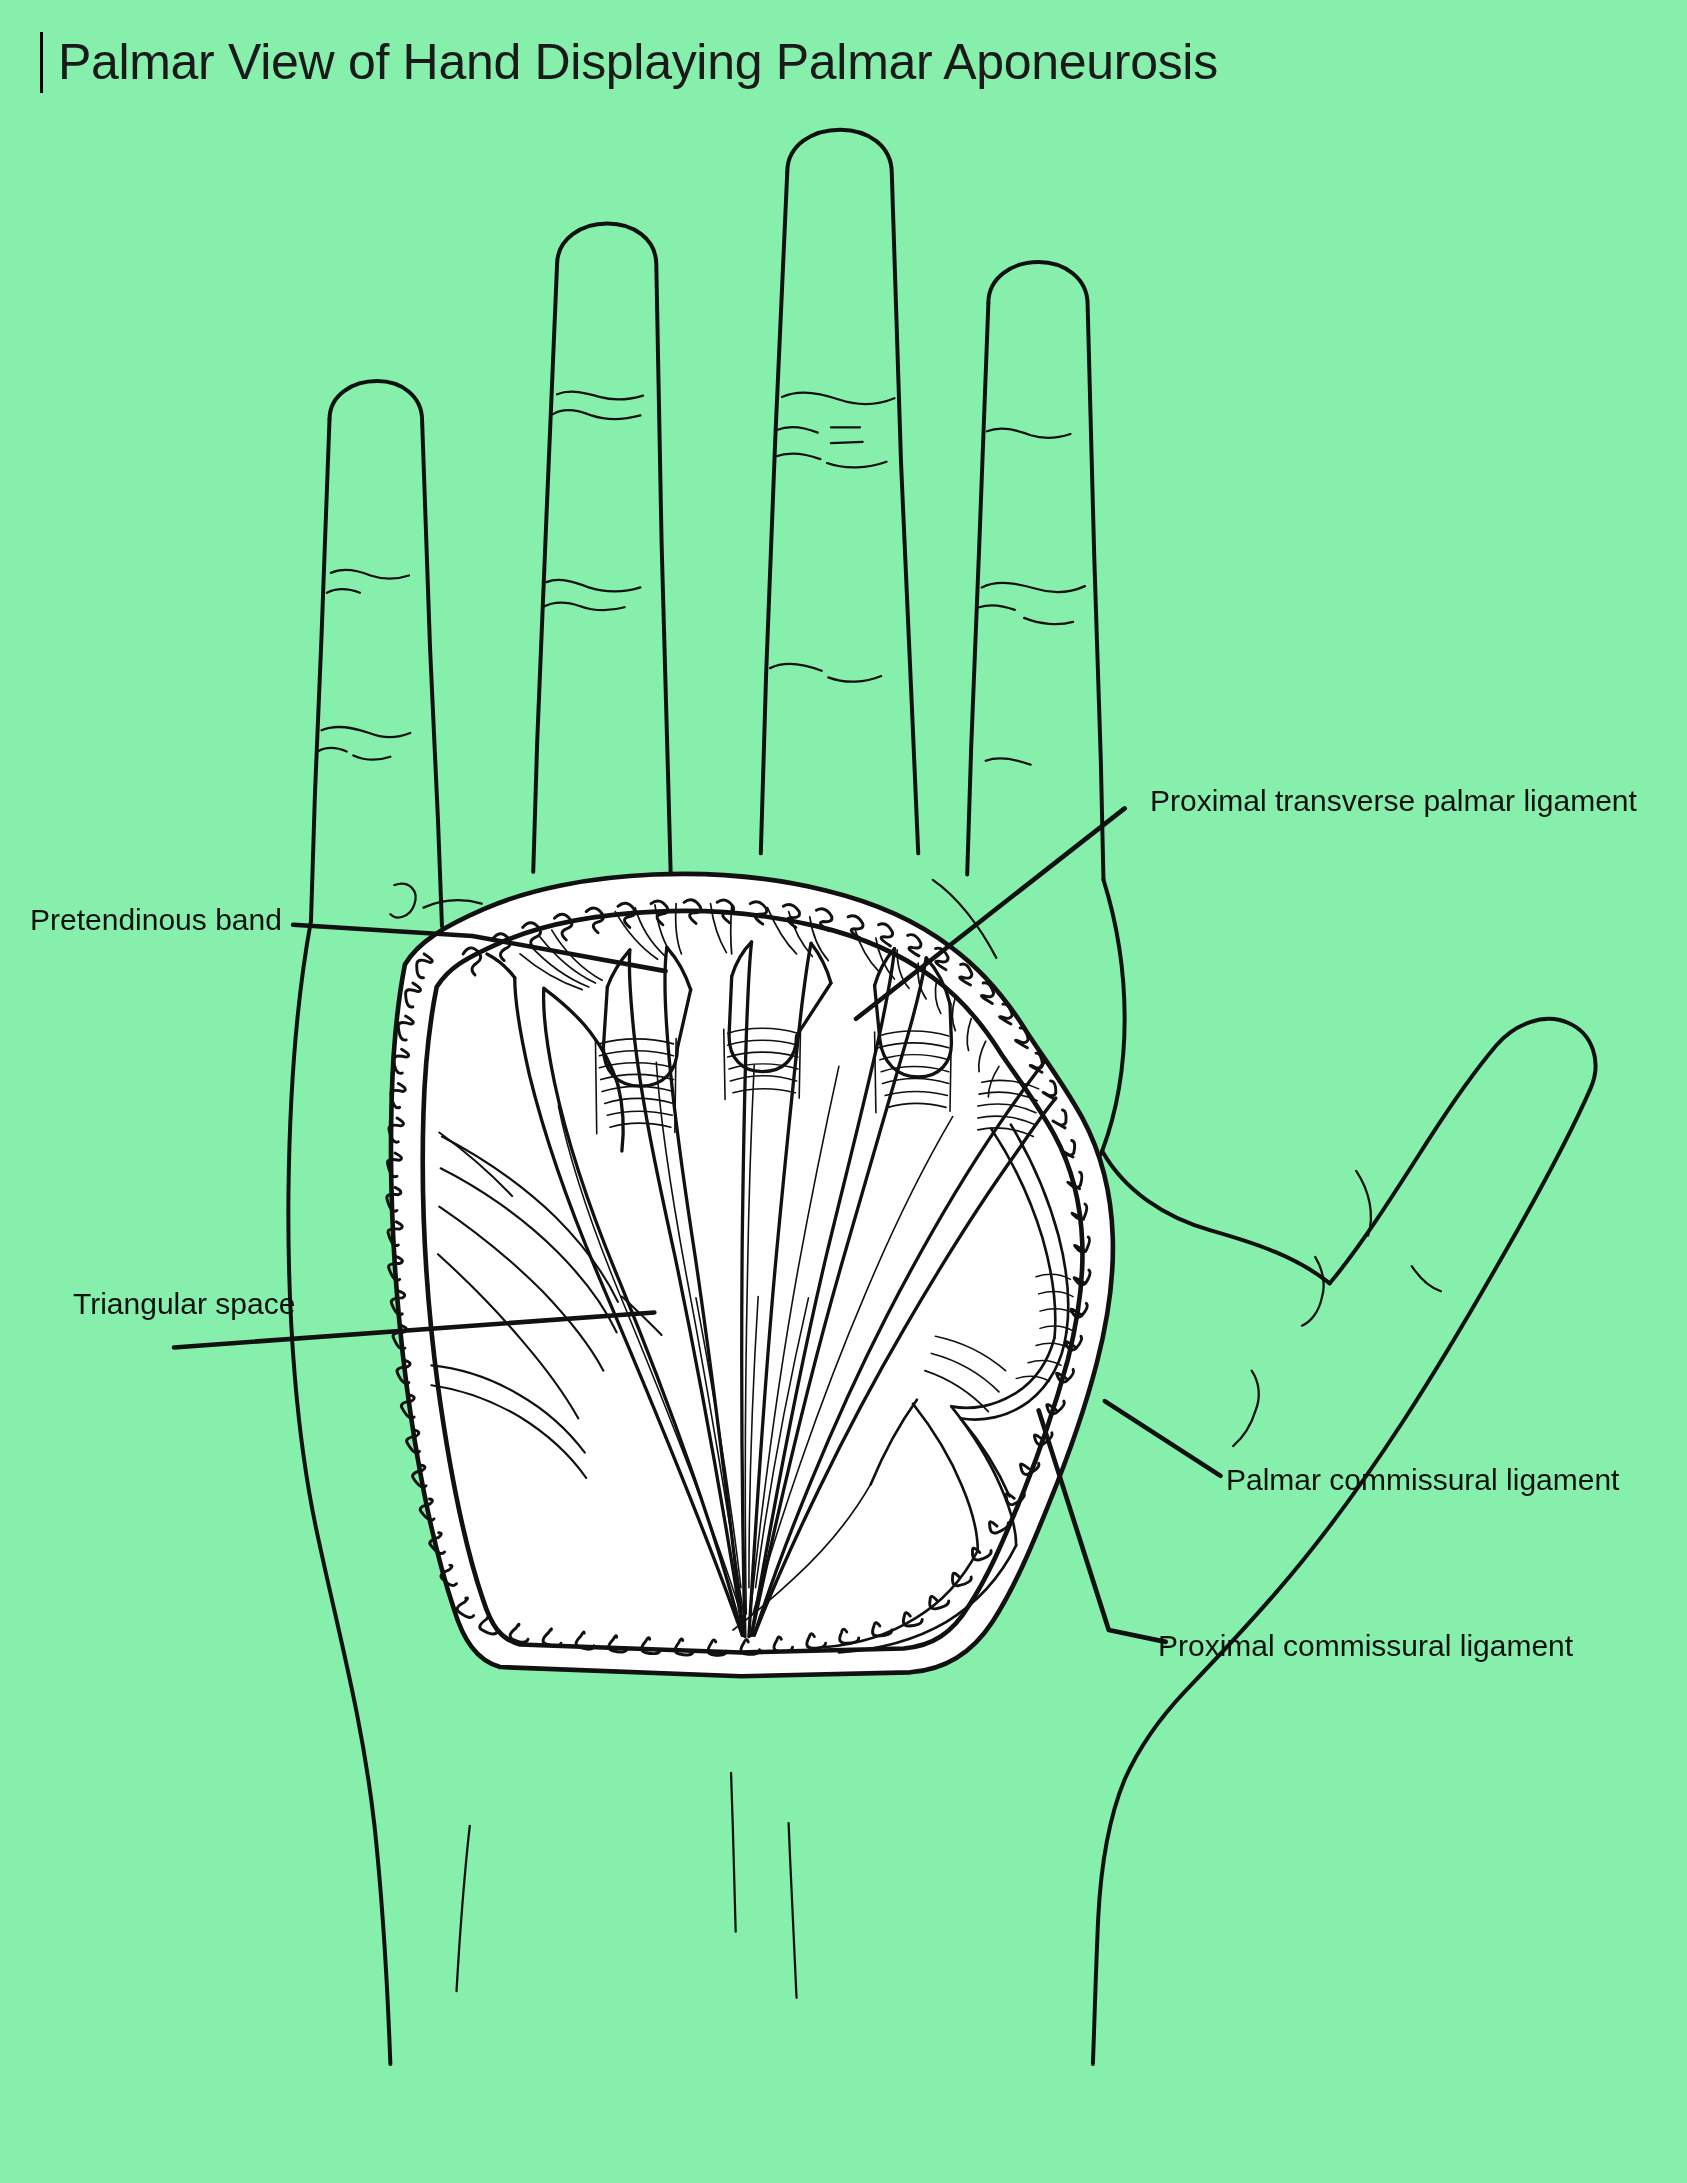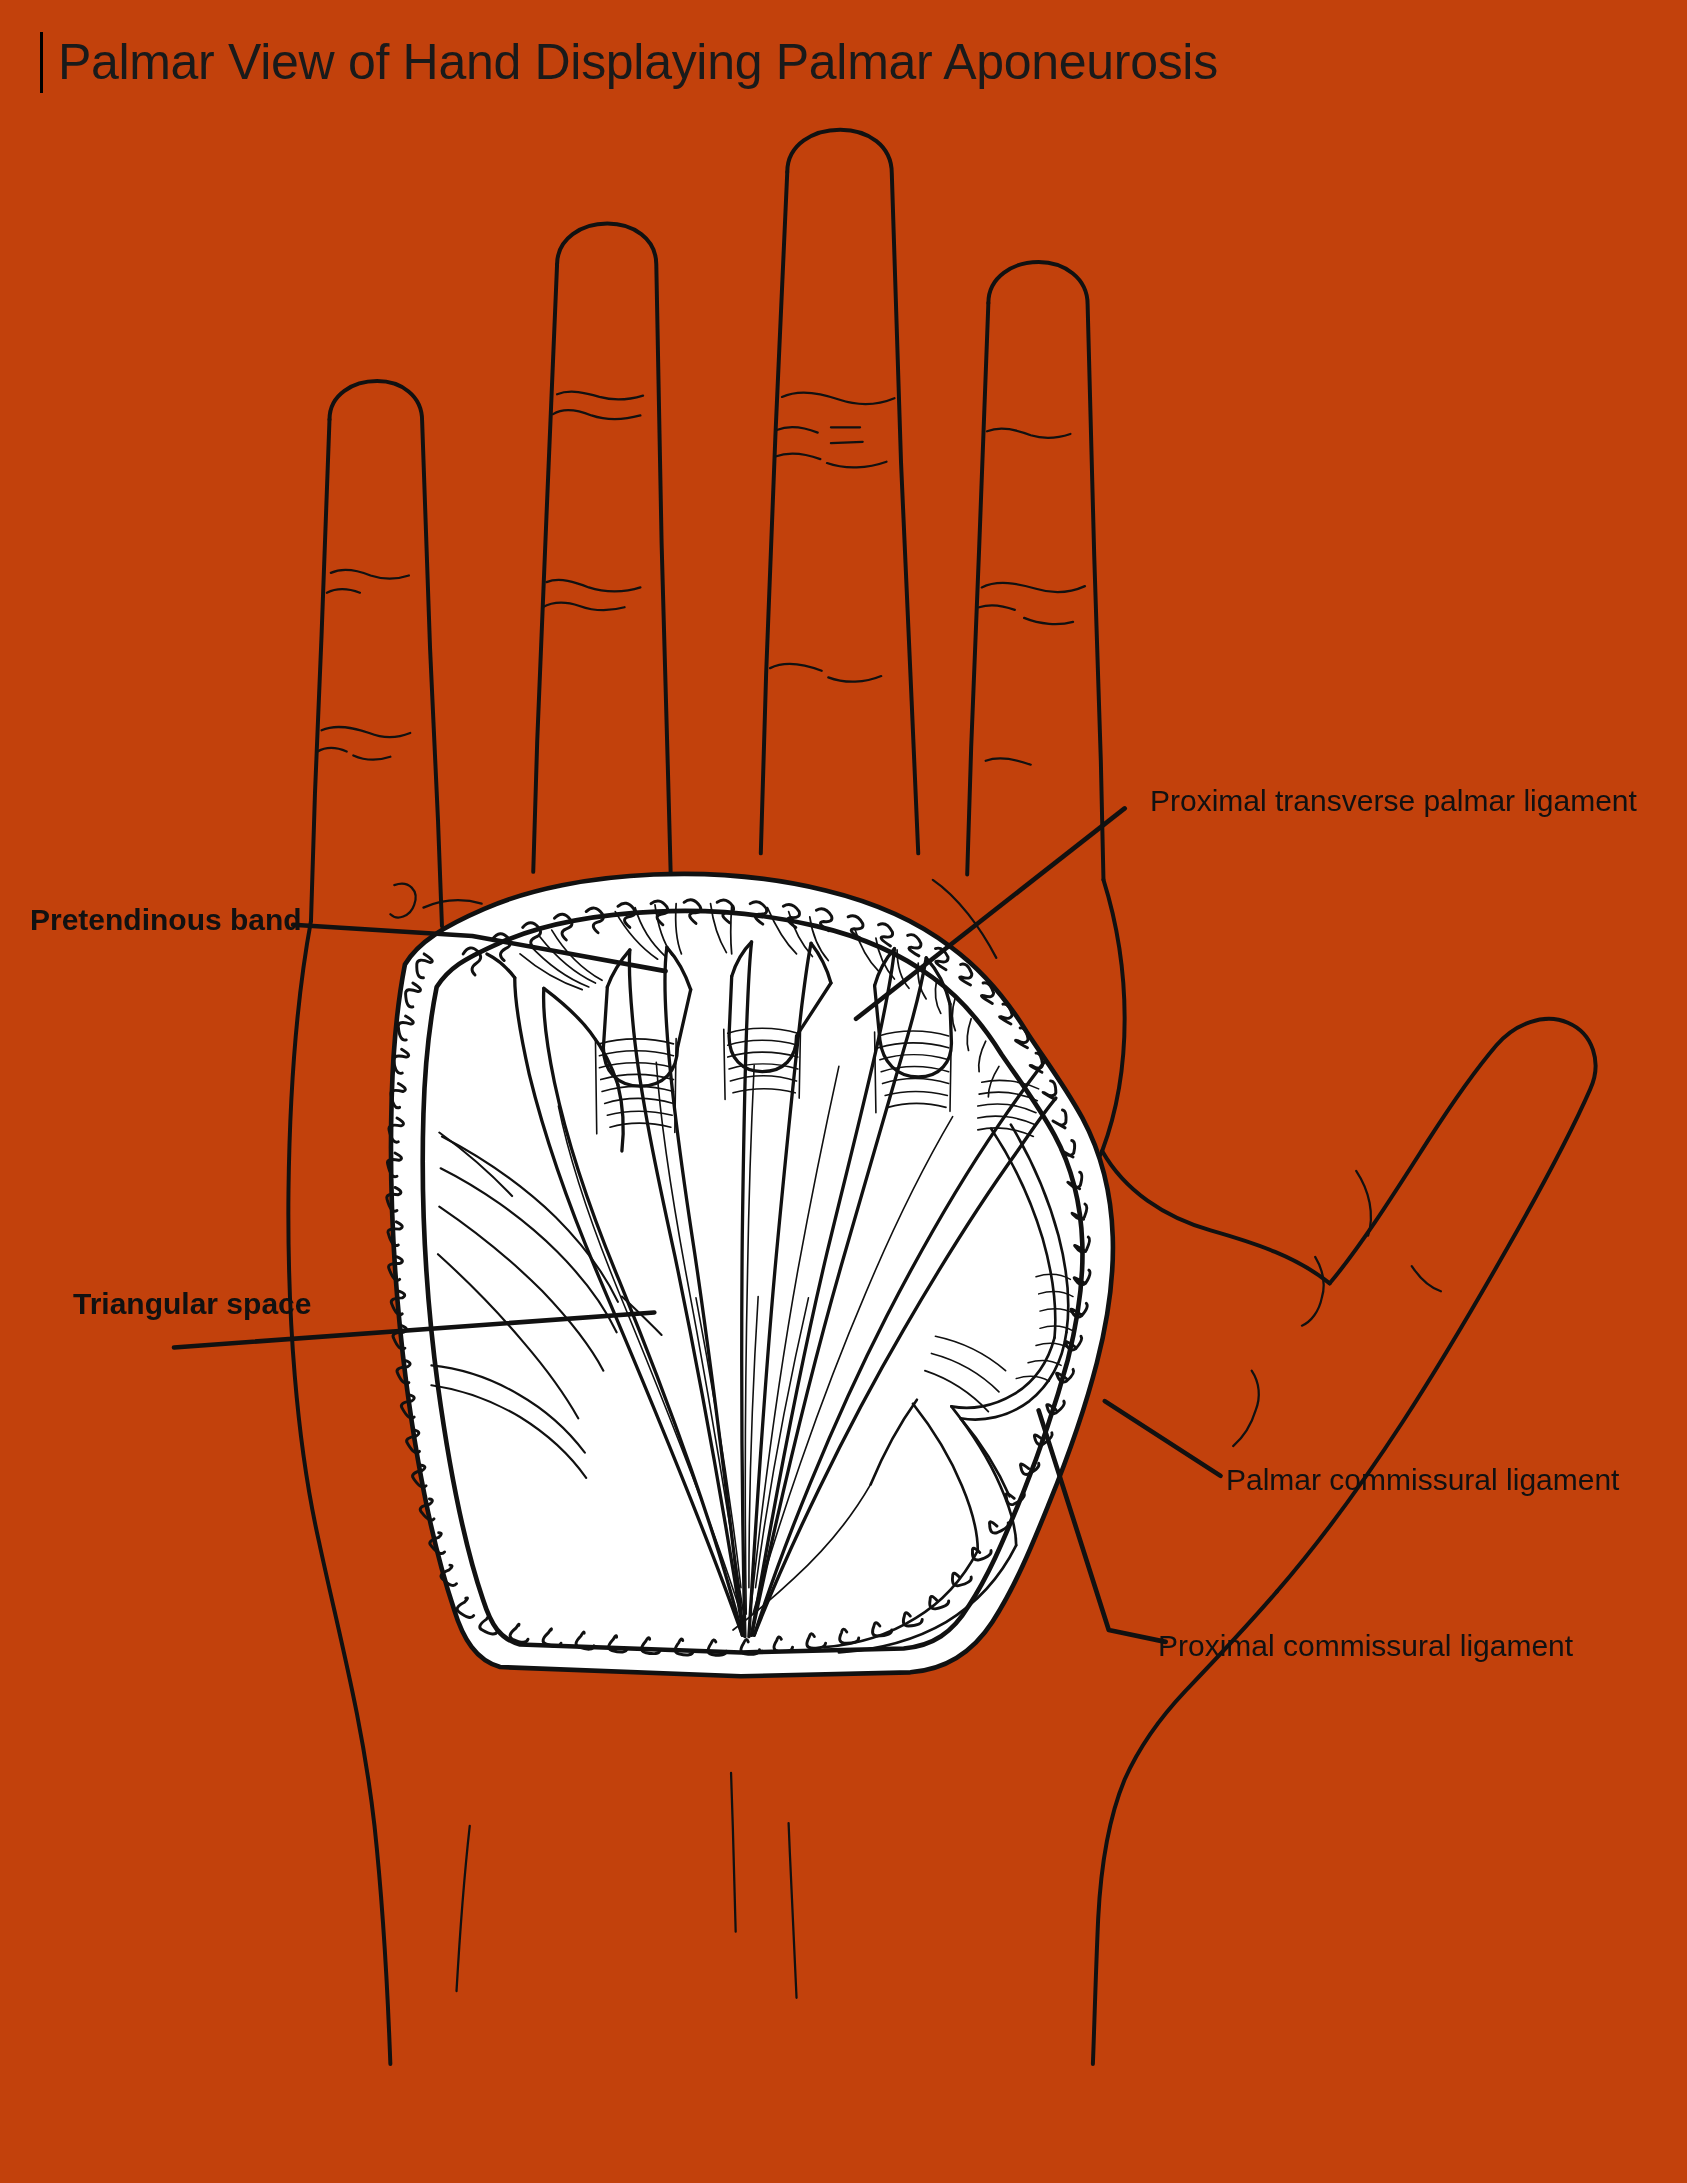--- a/index.html
+++ b/index.html
@@ -1,29 +1,29 @@
 <!DOCTYPE html>
 <html style="font-size:10.6px"><head>
 <meta charset="utf-8">
 <style>
   html,body{margin:0;padding:0;background:#ffffff;}
   body{width:1687px;height:2183px;font-family:"Liberation Sans",sans-serif;overflow:hidden;}
-  #page{position:relative;width:1687px;height:2183px;background:#c2410c;}
+  #page{position:relative;width:1687px;height:2183px;background:#86efac;}
 
   .title-wrap{position:absolute;left:40px;top:32px;display:flex;align-items:flex-start;}
   .title-rule{width:3.3px;height:61px;background:#000;margin-right:14.6px;flex:0 0 auto;}
   .title-text{font-size:50px;line-height:61px;color:#1a1a1a;font-family:"Liberation Sans",sans-serif;
               letter-spacing:-0.3px;white-space:nowrap;font-weight:400;}
 
   svg.art{position:absolute;left:0;top:0;width:1687px;height:2183px;}
 
   .lbl{position:absolute;font-size:30px;color:#111;white-space:nowrap;line-height:1;
        font-family:"Liberation Sans",sans-serif;}
   .lbl.right{text-align:left;}
-  .lbl.left{text-align:left;font-weight:bold;}
+  .lbl.left{text-align:left;}
 </style>
 </head>
 <body>
 
 <div id="page">
 
   <div class="title-wrap">
     <div class="title-rule"></div>
     <div class="title-text">Palmar View of Hand Displaying Palmar Aponeurosis</div>
   </div>

